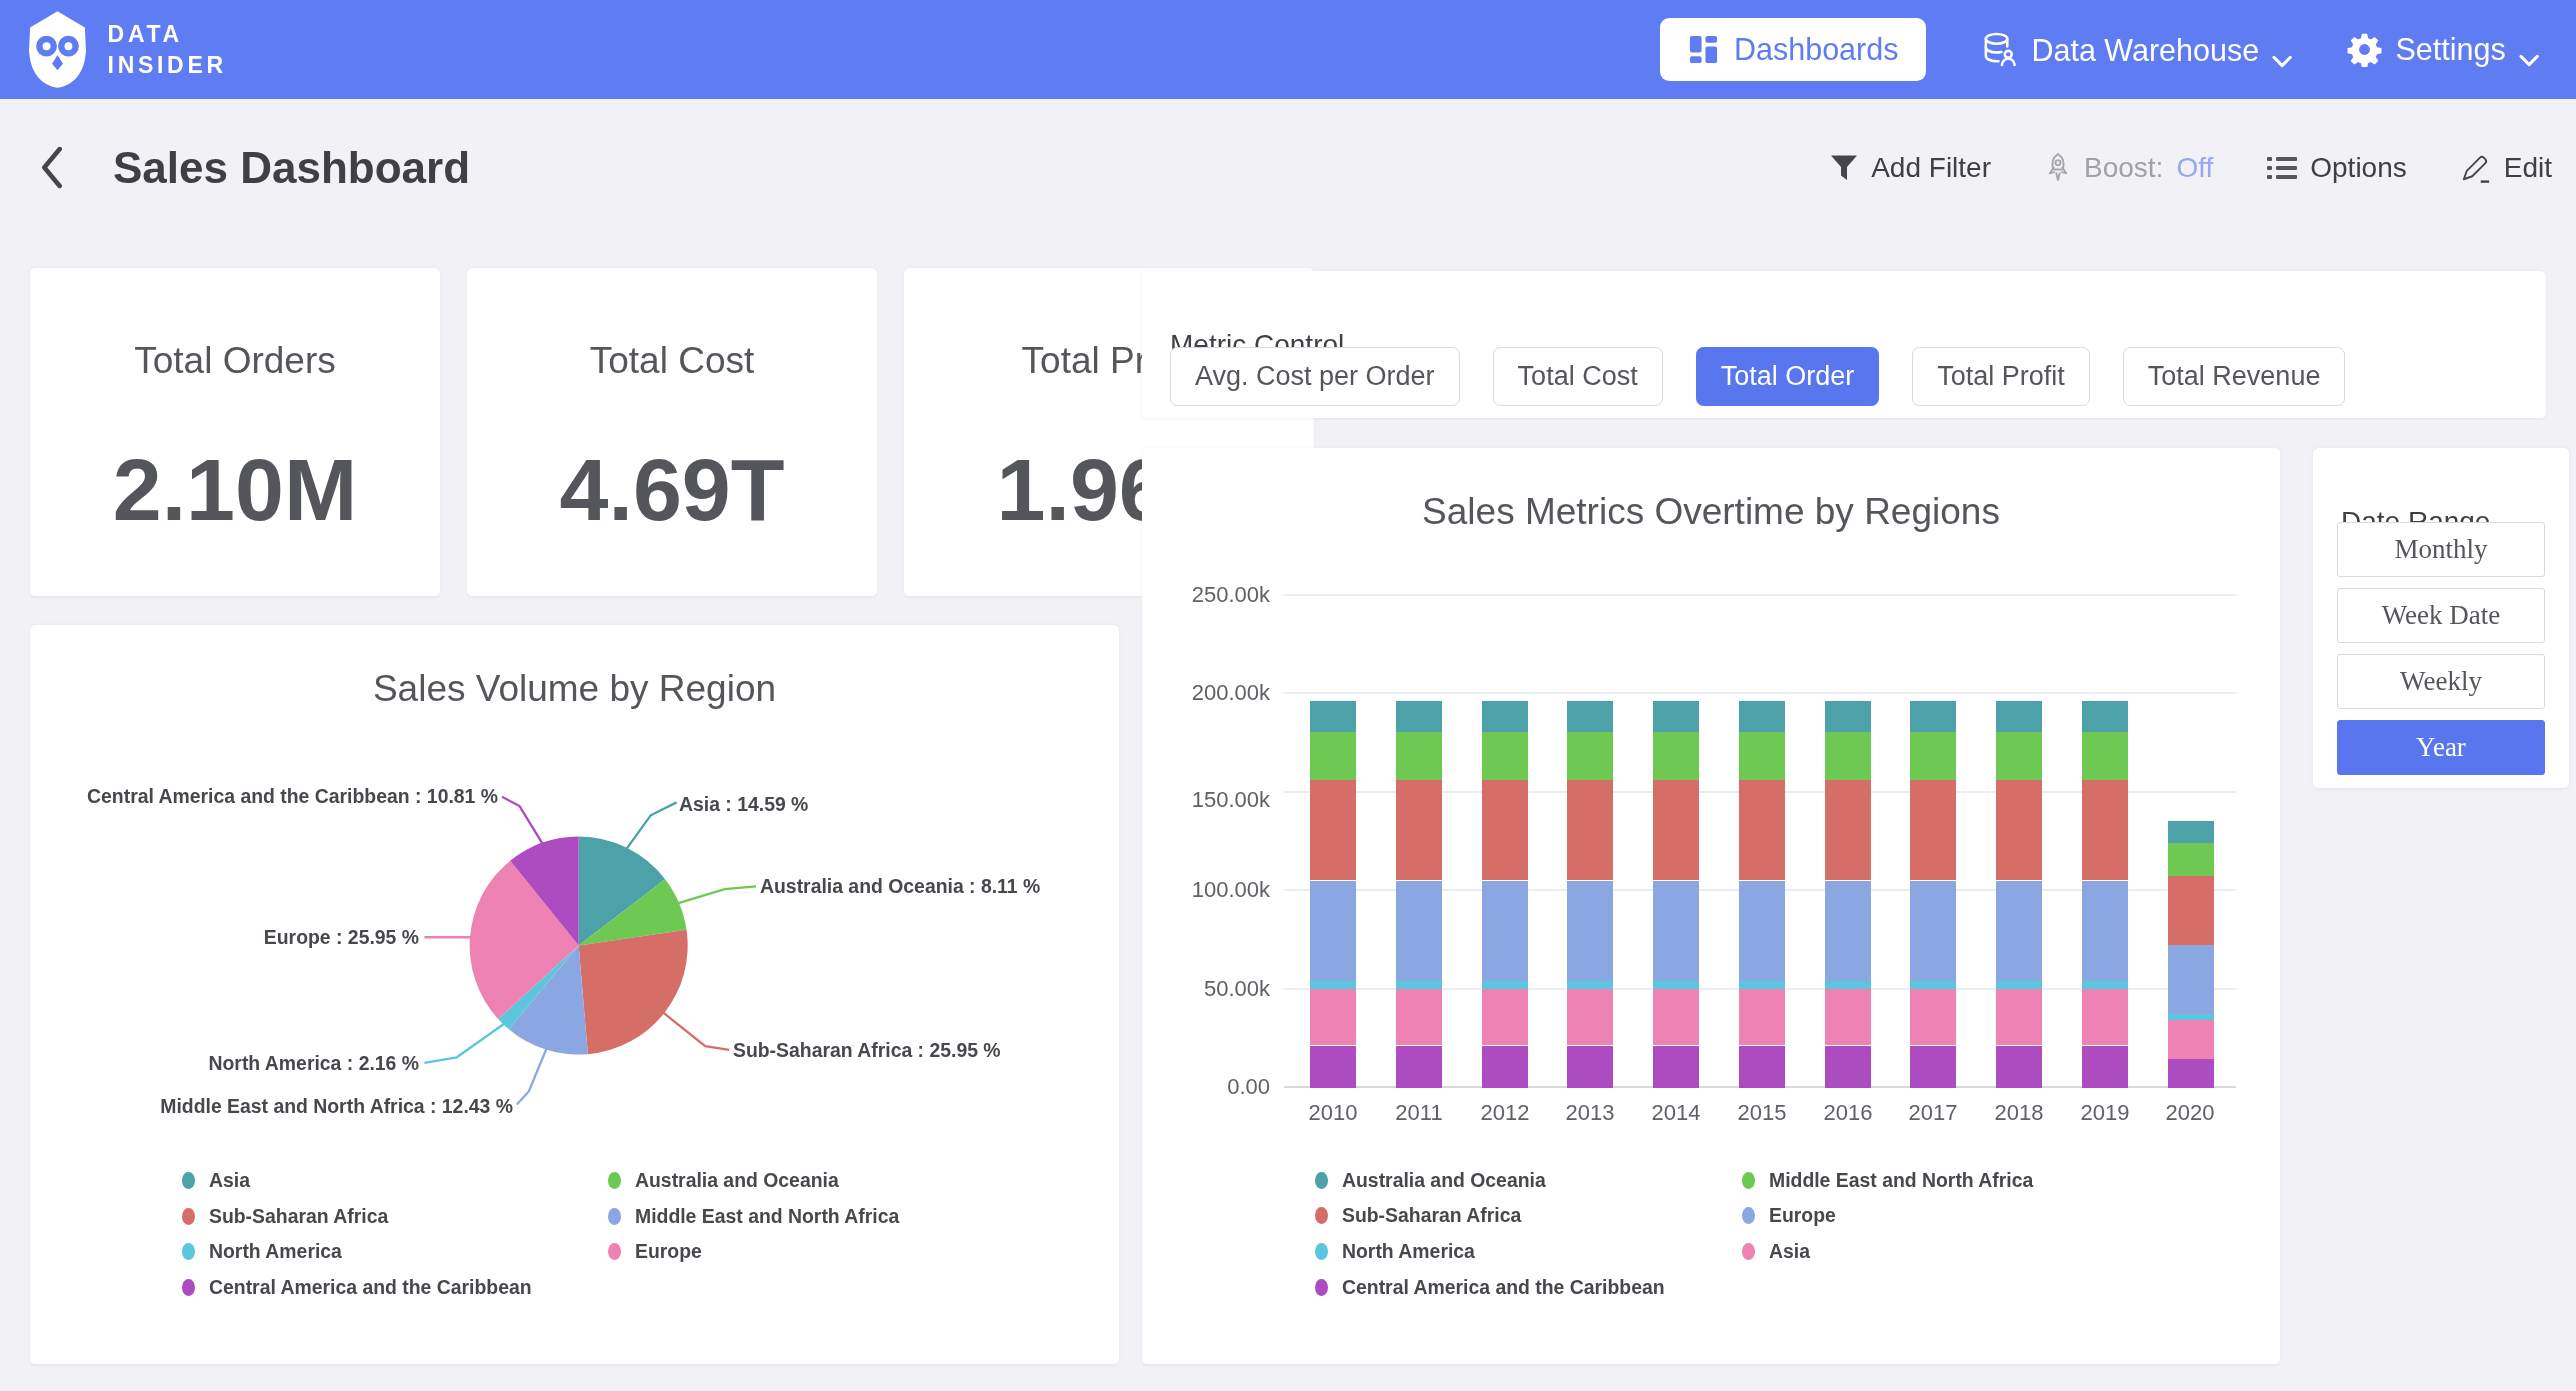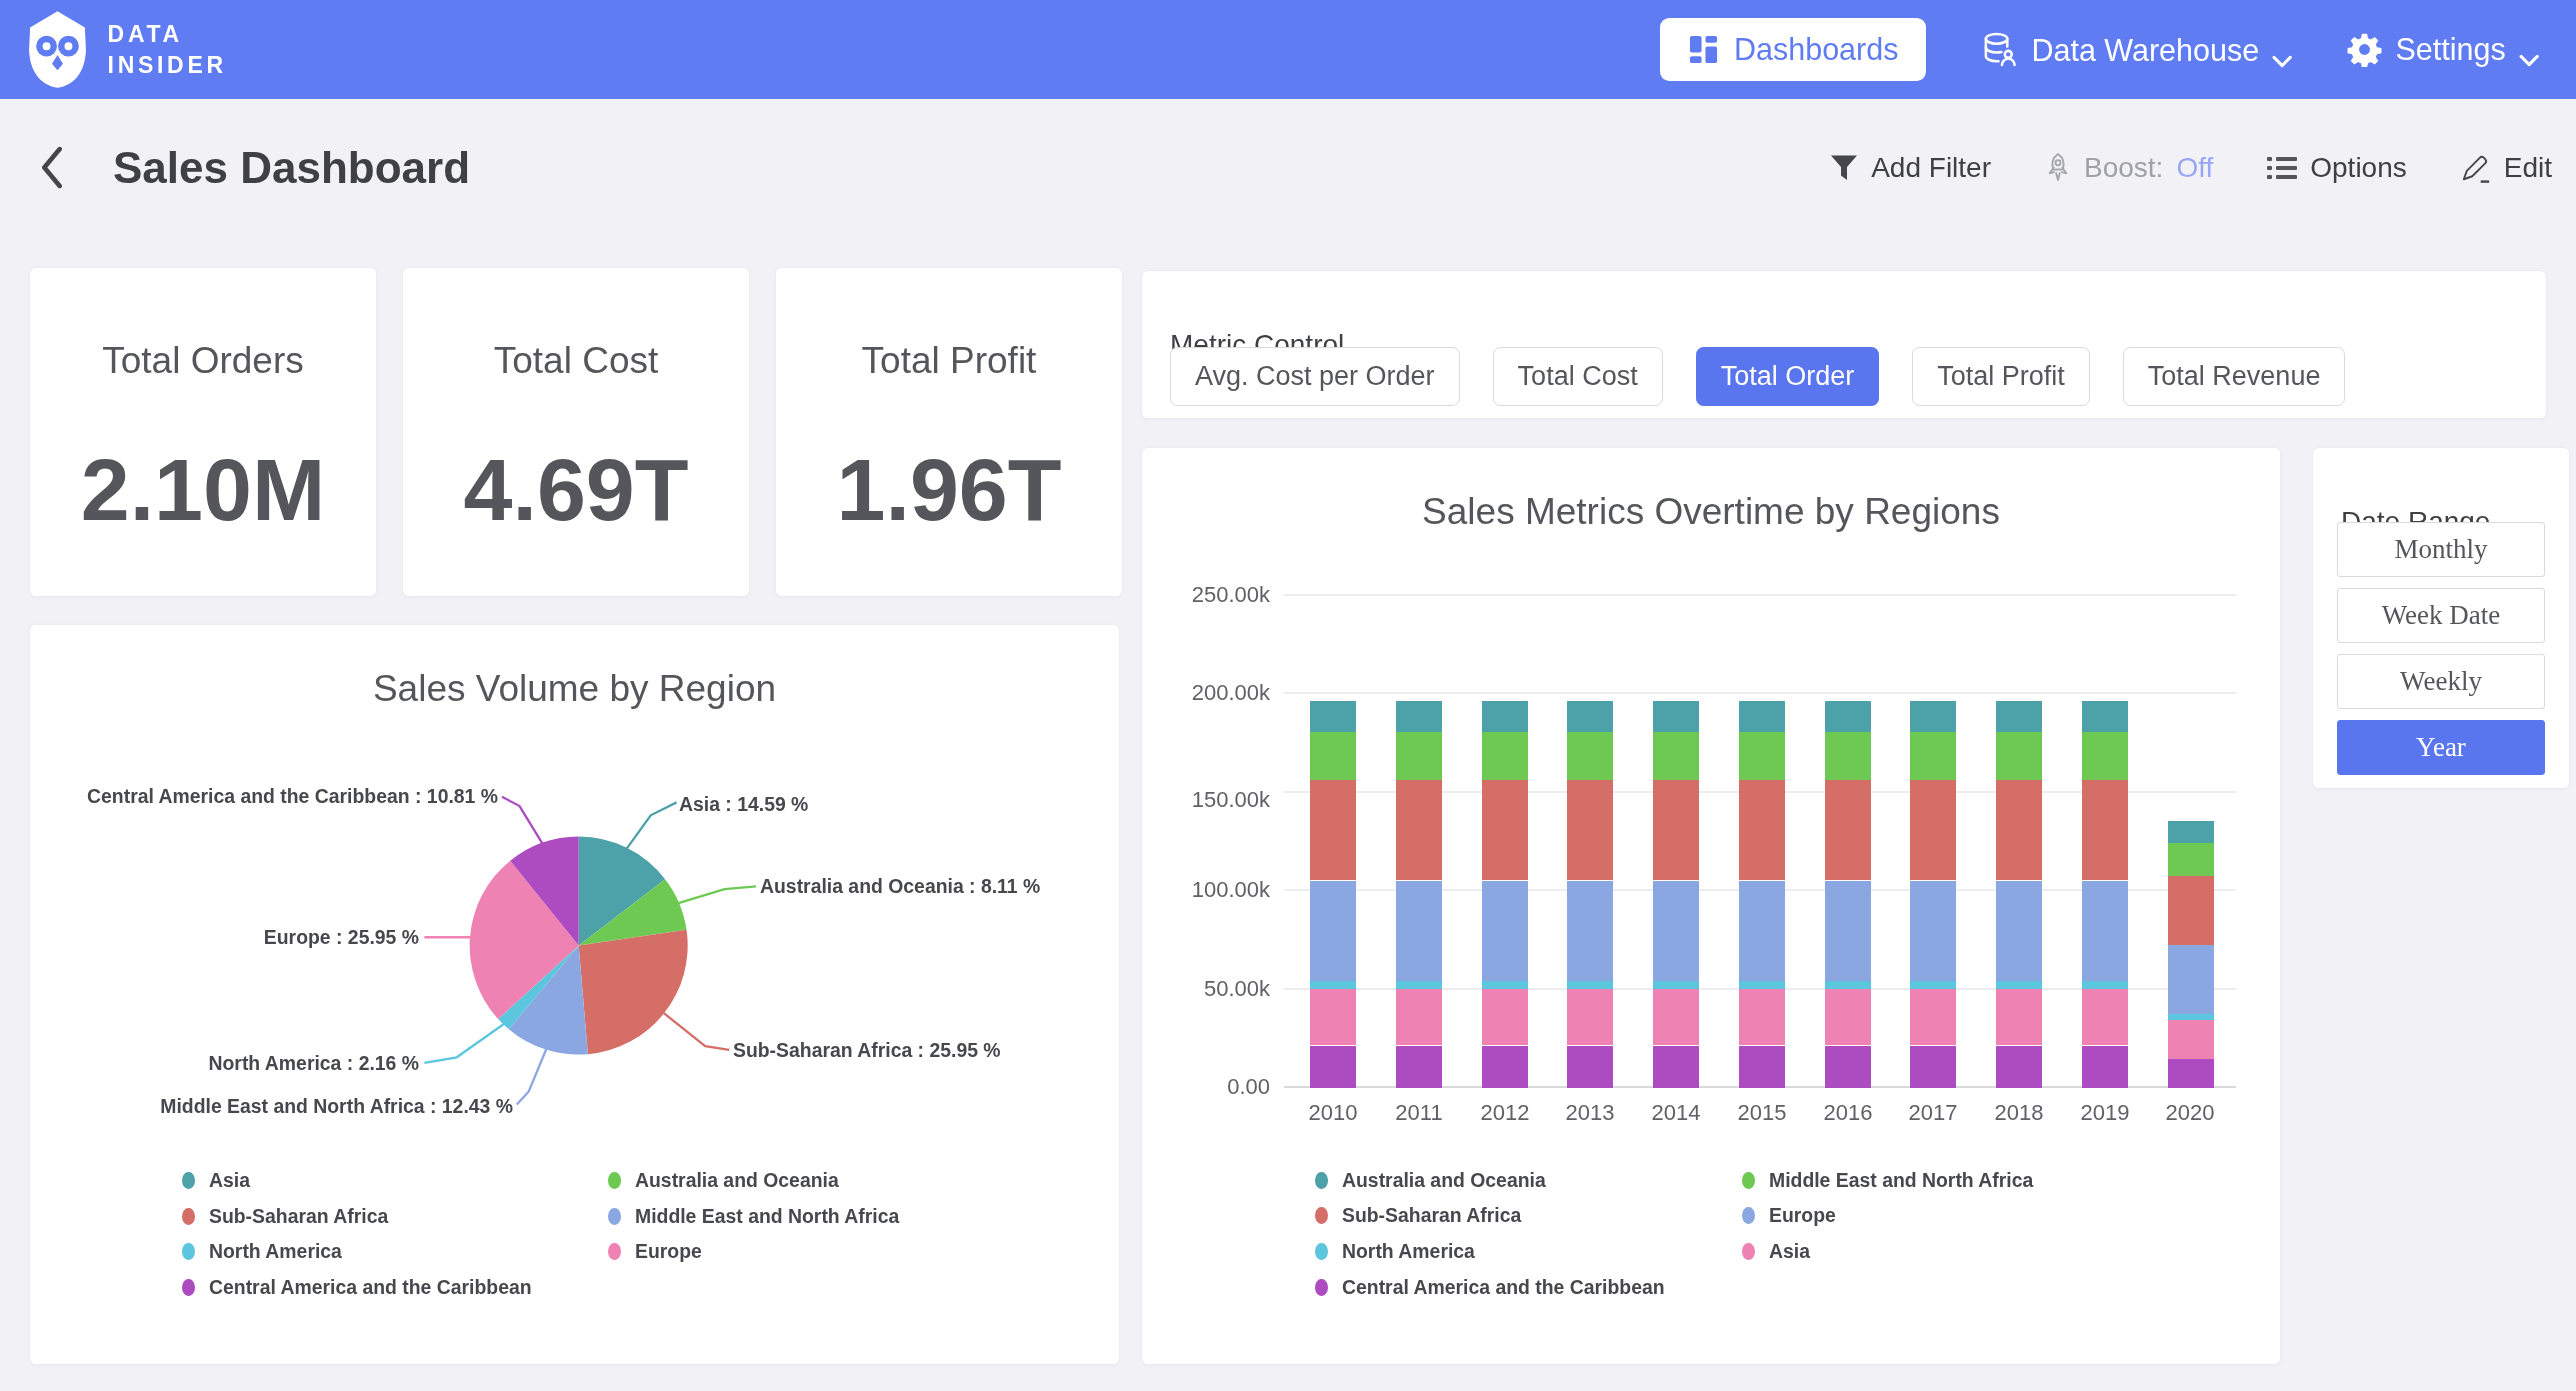--- a/index.html
+++ b/index.html
@@ -23,21 +23,21 @@
   .back { display:flex; align-items:center; margin-right:48px; cursor:pointer; }
   .page-title { font-size:44px; color:#3F4045; }
   .head-actions { margin-left:auto; display:flex; align-items:center; gap:54px; }
   .head-action { display:flex; align-items:center; gap:13px; font-size:28px; color:#3F4045; cursor:pointer; }
   .boost-label { color:#A0A1A8; }
   .boost-off { color:#97A7F5; }
 
   
   .card { position:absolute; background:#fff; border-radius:5.5px; box-shadow:0 0.9px 3.7px rgba(25,26,66,.06); }
   .kpi-row { position:absolute; left:30px; top:268px; display:flex; gap:27px; }
-  .kpi-card { position:relative; width:346px; height:328px; background:#fff; border-radius:5.5px;
+  .kpi-card { position:relative; width:410px; height:328px; background:#fff; border-radius:5.5px;
               box-shadow:0 0.9px 3.7px rgba(25,26,66,.06); display:flex; flex-direction:column;
               align-items:center; padding-top:72px; }
   .kpi-label { font-size:37px; color:#55565B; }
   .kpi-value { font-size:88px; font-weight:600; color:#55565B; margin-top:57px; }
 
   .metric-card { left:1142px; top:271px; width:1404px; height:147px; }
   .panel-title { position:absolute; left:28px; top:20.3px; font-size:28px; color:#3F4045;margin-top:38px; }
   .metric-buttons { position:absolute; left:28px; top:76px; display:flex; gap:33px; }
   .pill-btn { height:59px; padding:0 24px; font-size:27px; color:#55565B; background:#fff;
               border:1.8px solid #D9D9DE; border-radius:7.4px; cursor:pointer;

